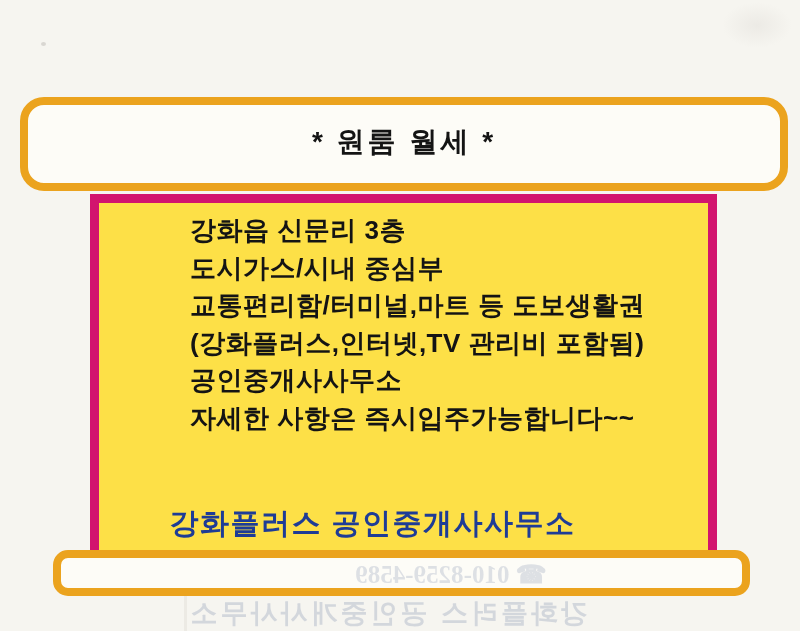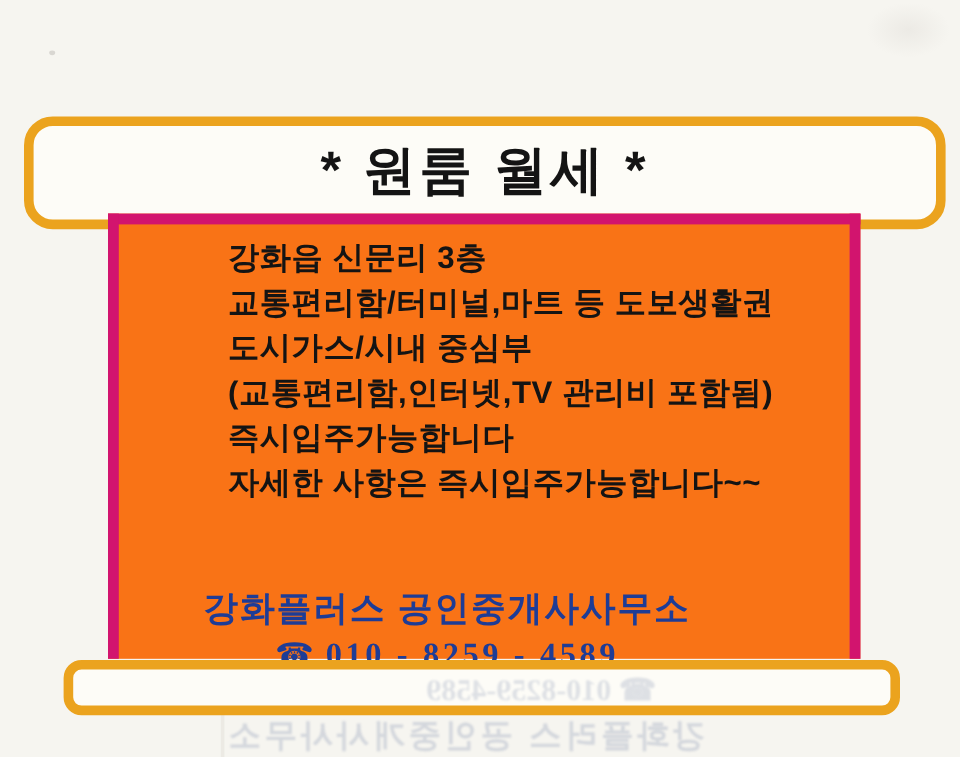--- a/index.html
+++ b/index.html
@@ -36,36 +36,36 @@
     left: 20px; top: 97px;
     width: 768px; height: 94px;
     box-sizing: border-box;
     border: 8px solid var(--border_orange, #EBA31E);
     border-radius: 24px;
     background: #fdfcf7;
     display: flex; align-items: center; justify-content: center;
     z-index: 1;
   }
   .title {
-    font-size: 44px;
+    font-size: 28px;
     font-weight: 700;
     color: var(--text_black, #141414);
     letter-spacing: 3px;
     padding-bottom: 4px;
   }
 
   
   .detail-box {
     position: absolute;
-    left: 90px; top: 178px;
+    left: 90px; top: 194px;
     width: 627px; height: 371px;
     box-sizing: border-box;
     border: 9px solid var(--border_magenta, #D2146E);
     border-bottom: none;
-    background: #f97316;
+    background: #fde047;
     z-index: 2;
   }
   .details {
     position: absolute;
     left: 91px; top: 9px;
   }
   .detail-line {
     font-size: 26px;
     font-weight: 600;
     line-height: 37.5px;
@@ -155,24 +155,24 @@
   <div class="dot-top-left"></div>
   <div class="streak-bottom"></div>
 
   <div class="title-box">
     <div class="title">* 원룸 월세 *</div>
   </div>
 
   <div class="detail-box">
     <div class="details">
       <div class="detail-line">강화읍 신문리 3층</div>
+      <div class="detail-line">도시가스/시내 중심부</div>
       <div class="detail-line">교통편리함/터미널,마트 등 도보생활권</div>
-      <div class="detail-line">도시가스/시내 중심부</div>
-      <div class="detail-line">(교통편리함,인터넷,TV 관리비 포함됨)</div>
-      <div class="detail-line">즉시입주가능합니다</div>
+      <div class="detail-line">(강화플러스,인터넷,TV 관리비 포함됨)</div>
+      <div class="detail-line">공인중개사사무소</div>
       <div class="detail-line">자세한 사항은 즉시입주가능합니다~~</div>
     </div>
 
     <div class="agency-block">
       <div class="agency">강화플러스 공인중개사사무소</div>
       <div class="phone-line">
         <span class="phone-icon">☎</span><span class="phone">010 - 8259 - 4589</span>
       </div>
     </div>
   </div>

